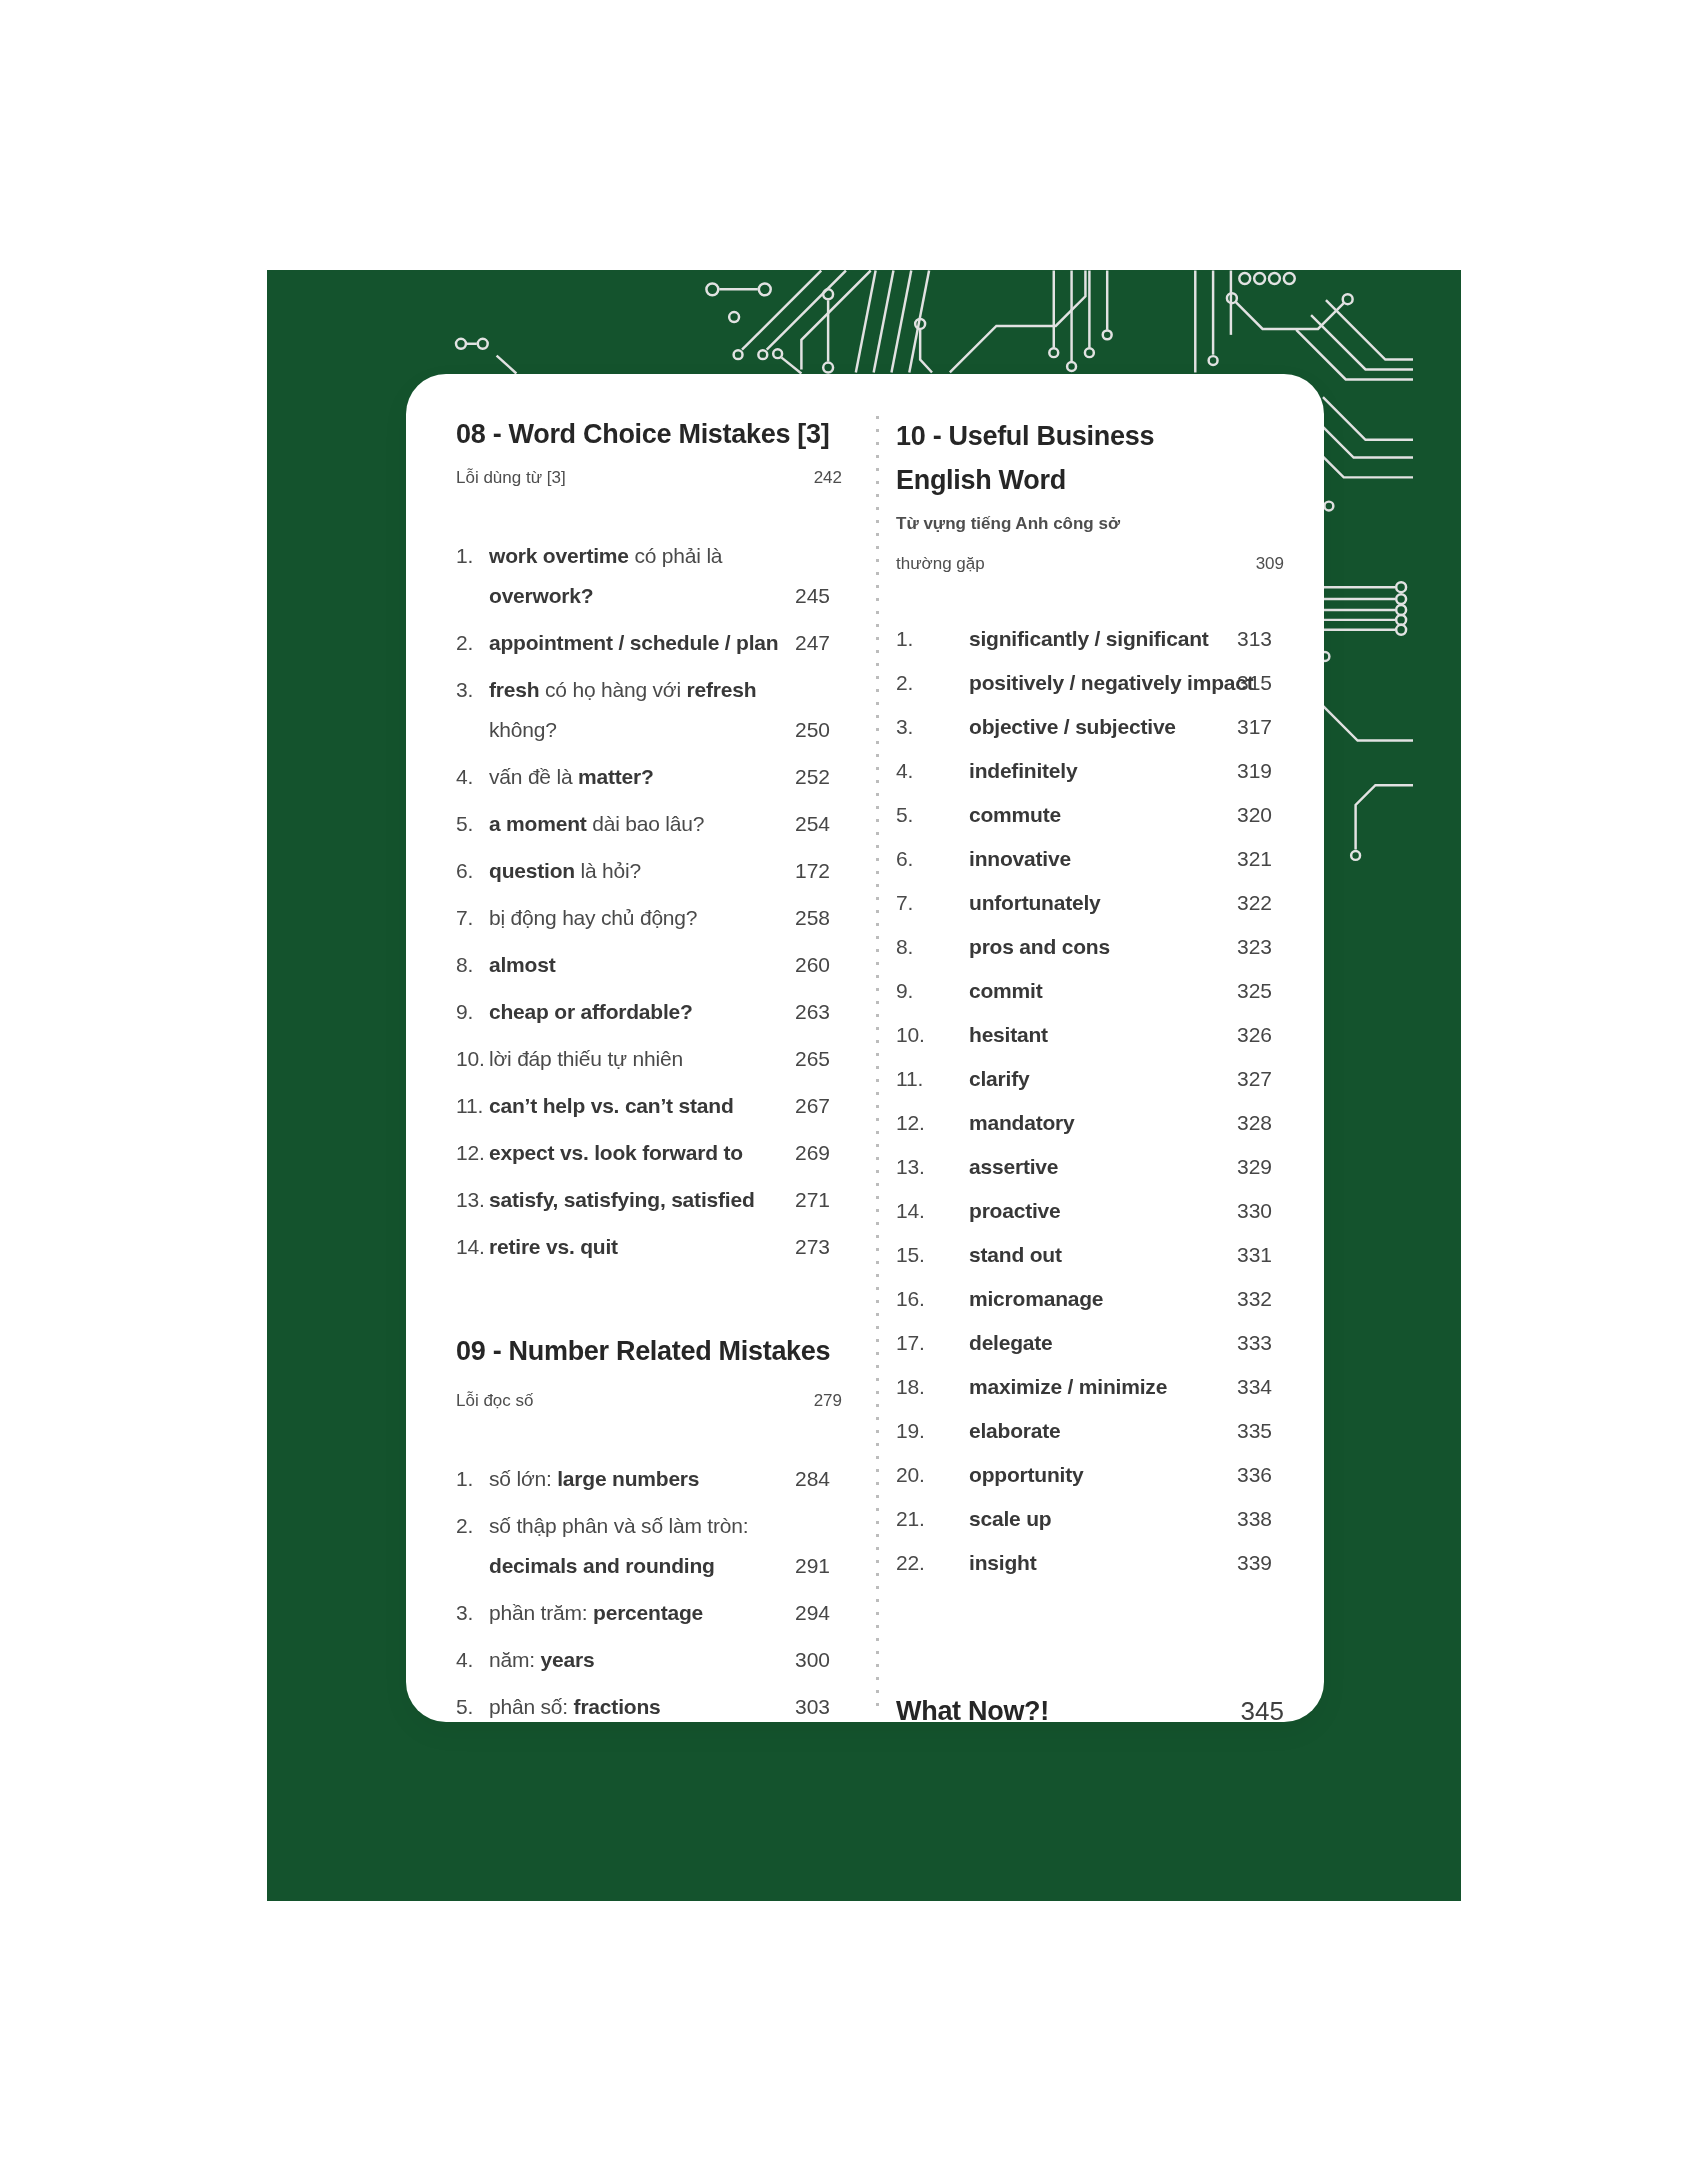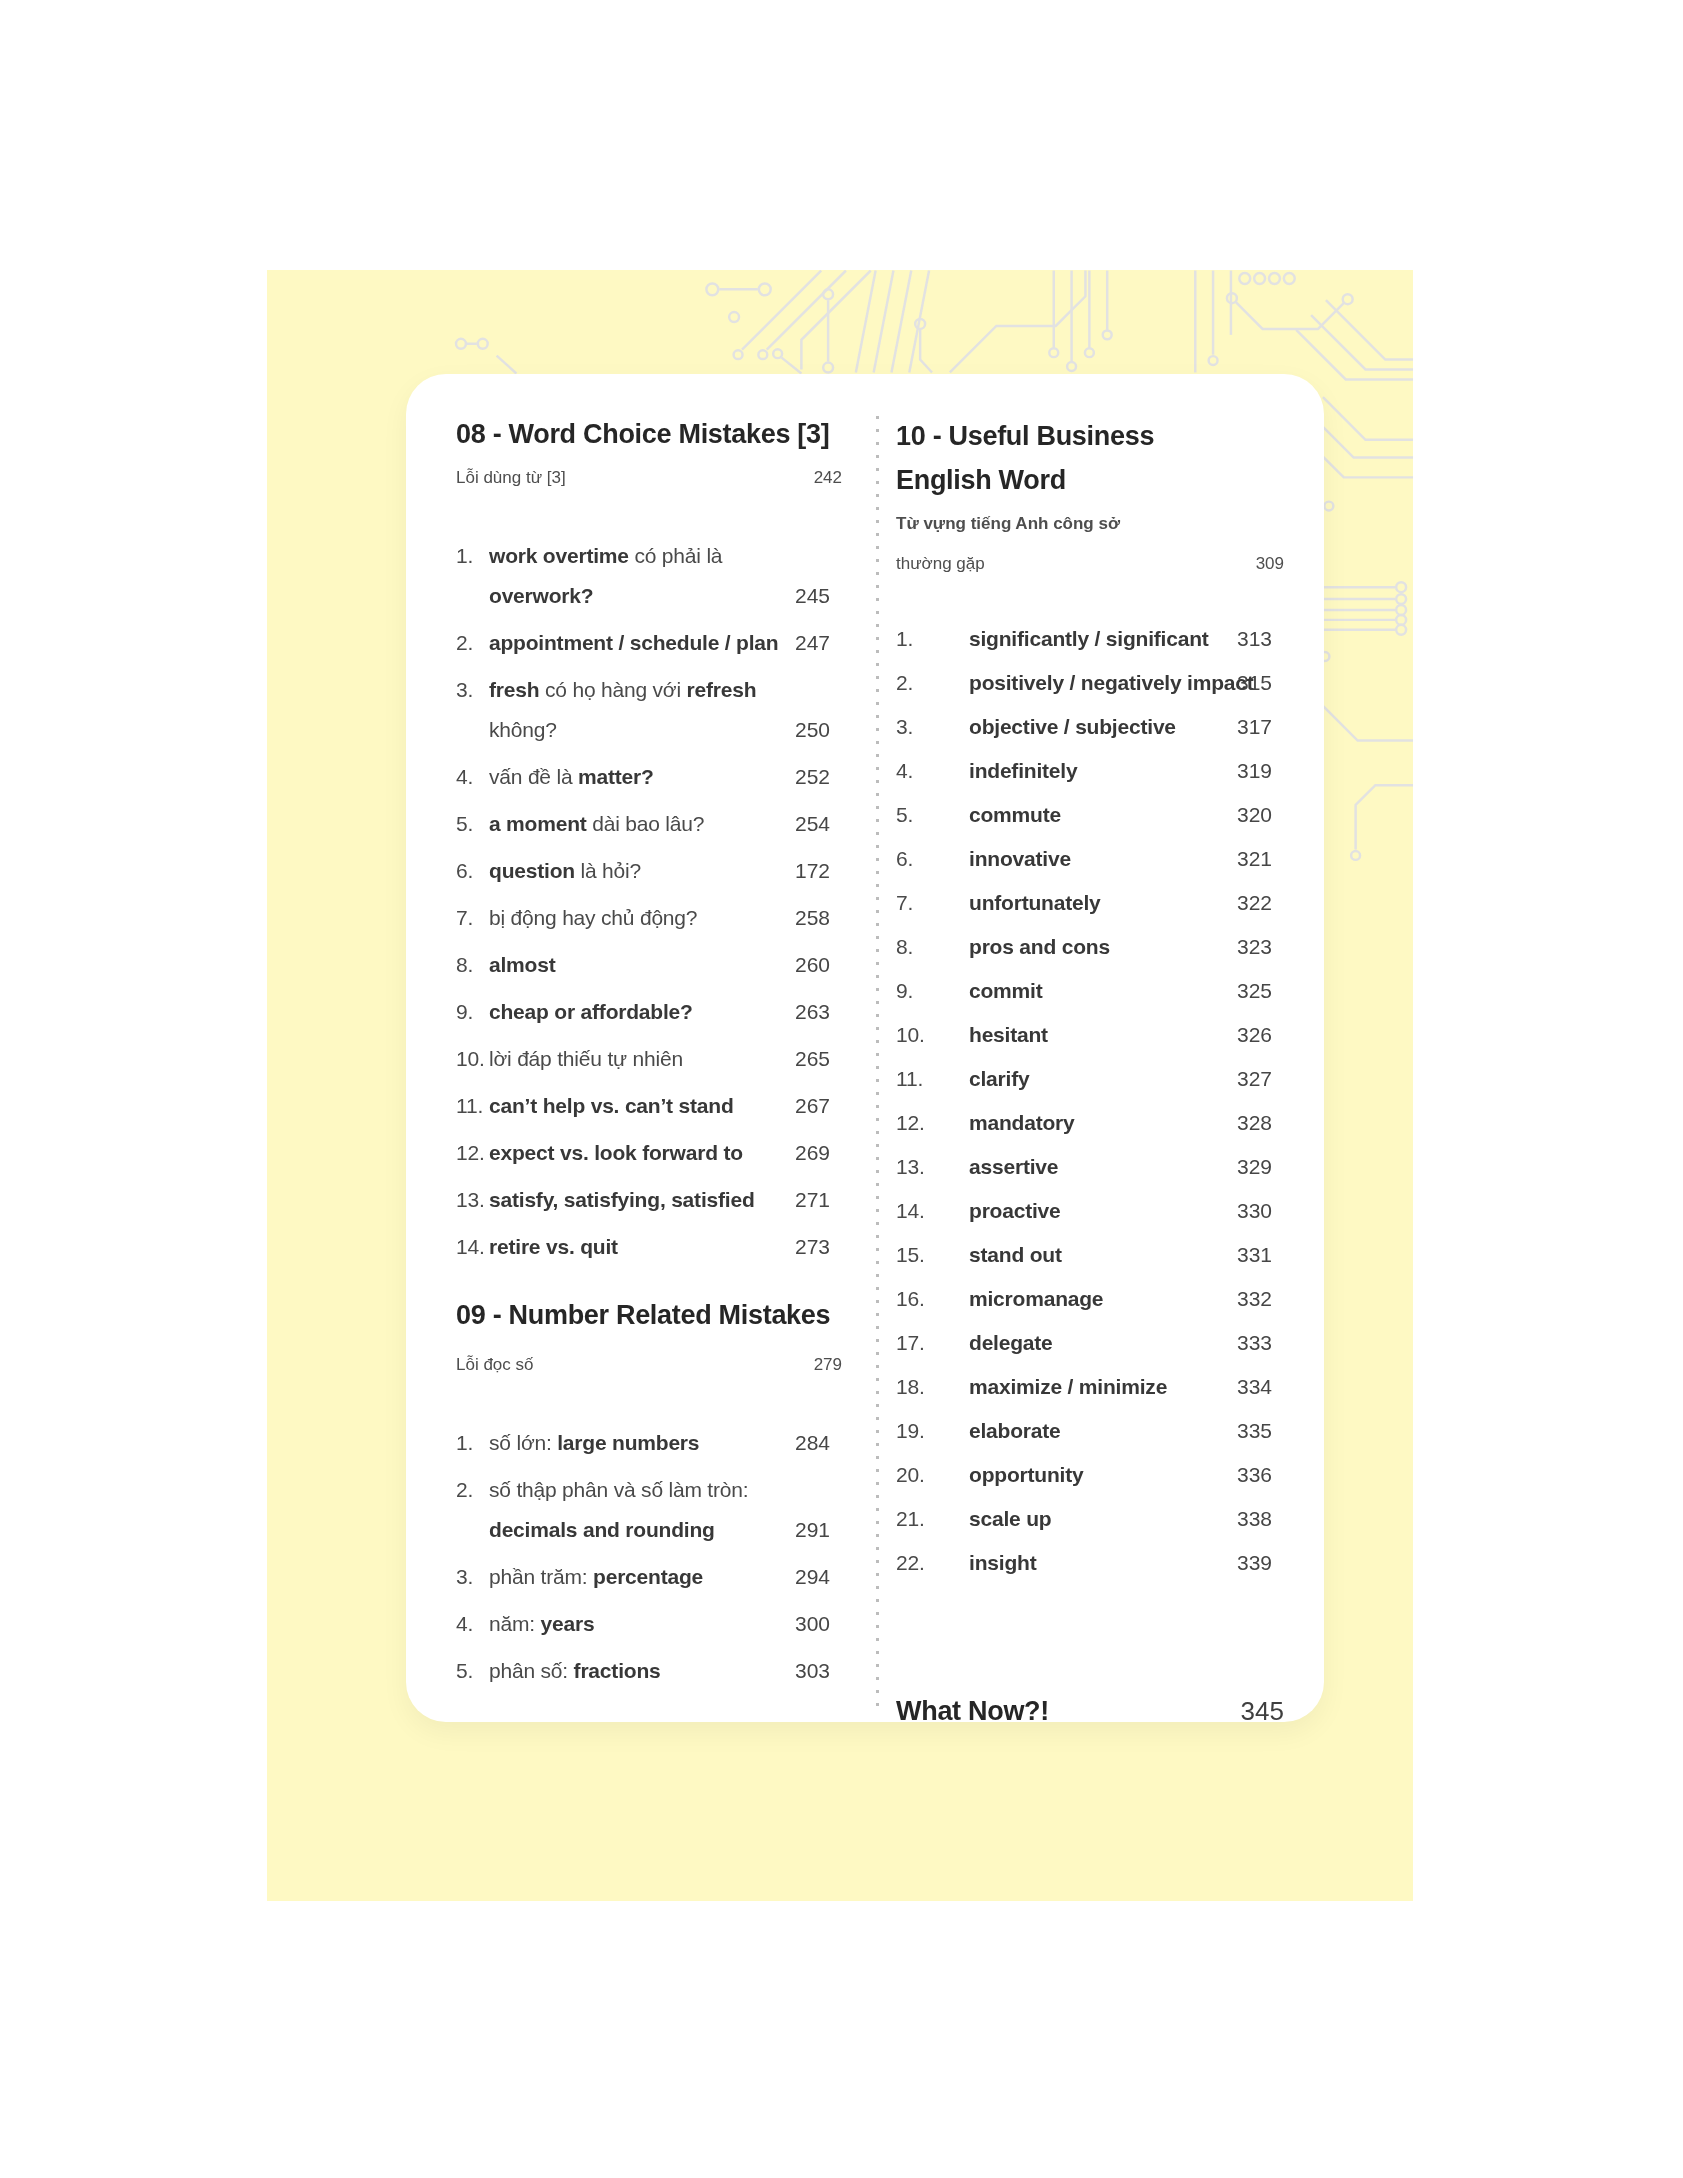--- a/index.html
+++ b/index.html
@@ -4,21 +4,22 @@
 <title>TOC Page</title>
 <style>
   html,body{margin:0;padding:0;}
   body{
     width:1683px;height:2178px;position:relative;background:#ffffff;
     font-family:"Liberation Sans","DejaVu Sans",sans-serif;
     -webkit-font-smoothing:antialiased;
   }
   .panel{
     position:absolute;left:267px;top:270px;width:1146px;height:1631px;
-    background:#fef9c3;
+    background:#14532d;
+    padding-left:48px;
   }
   .decor{position:absolute;left:0;top:0;pointer-events:none;}
   .card{
     position:absolute;left:139px;top:104px;width:918px;height:1348px;
     background:#ffffff;border-radius:40px;
     box-shadow:0 10px 28px rgba(0,0,0,0.05);
   }
   .divider{
     position:absolute;left:470px;top:42px;width:3px;height:1293px;
     background:repeating-linear-gradient(to bottom,#bcbcbc 0 3px,transparent 3px 13px);
@@ -32,21 +33,21 @@
     white-space:nowrap;letter-spacing:-0.3px;
   }
   .col-right .sec-title{line-height:44px;}
   .sub-line{
     display:flex;justify-content:space-between;
     font-size:17px;color:#4e4e4e;line-height:36px;white-space:nowrap;
   }
   .col-right .sub-line{line-height:40px;}
   .col-left .sub-line.first{margin-top:6px;}
   .col-right .sub-line.first{margin-top:2px;font-weight:bold;}
-  .section + .section{margin-top:28px;}
+  .section + .section{margin-top:64px;}
   .section + .section .sub-line.first{margin-top:12px;}
 
   .items{margin-top:40px;}
   .col-right .items{margin-top:36px;}
   .item{
     position:relative;padding-left:33px;margin-bottom:7px;
     font-size:21px;color:#4a4a4a;letter-spacing:-0.2px;
   }
   .col-right .item{padding-left:35px;margin-bottom:6px;}
   .item .line{line-height:40px;white-space:nowrap;position:relative;}

